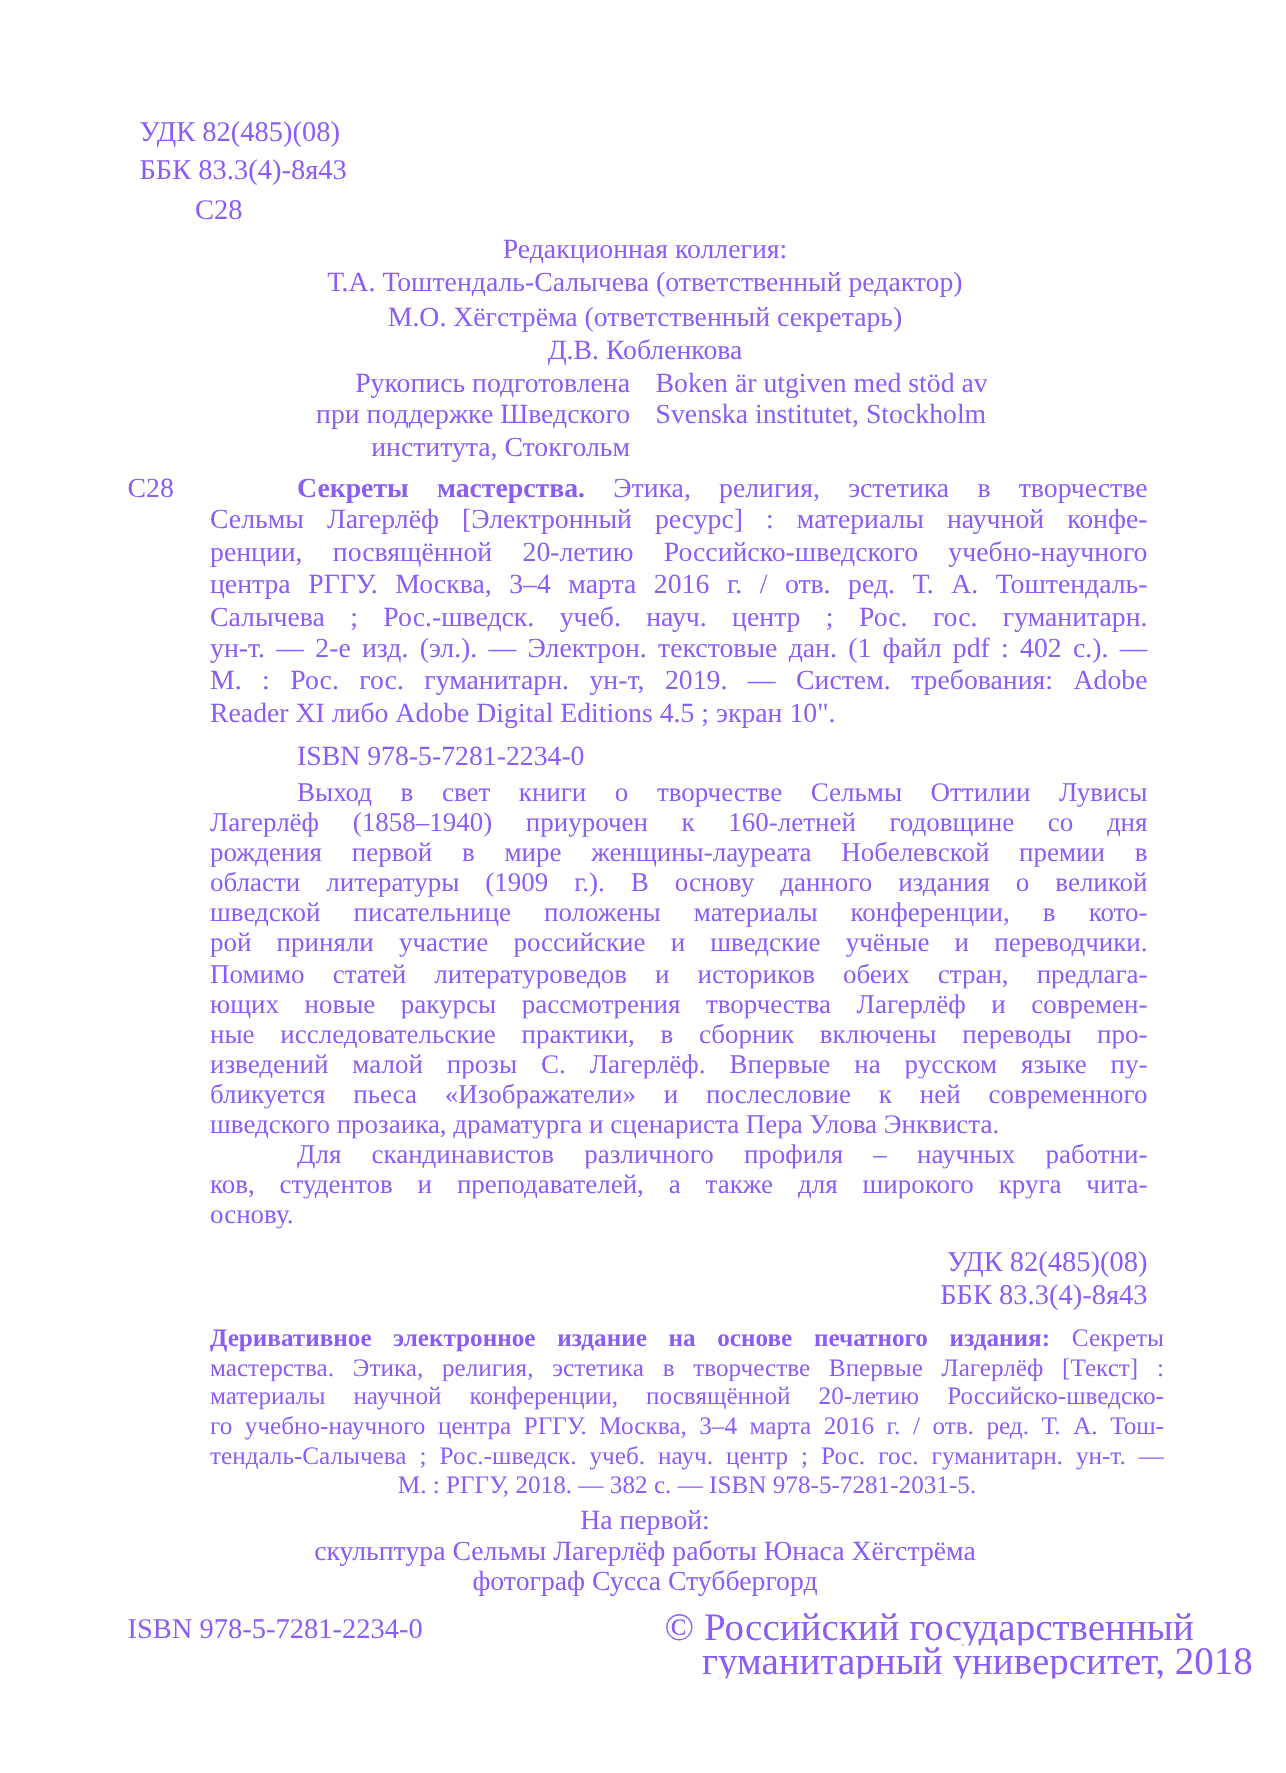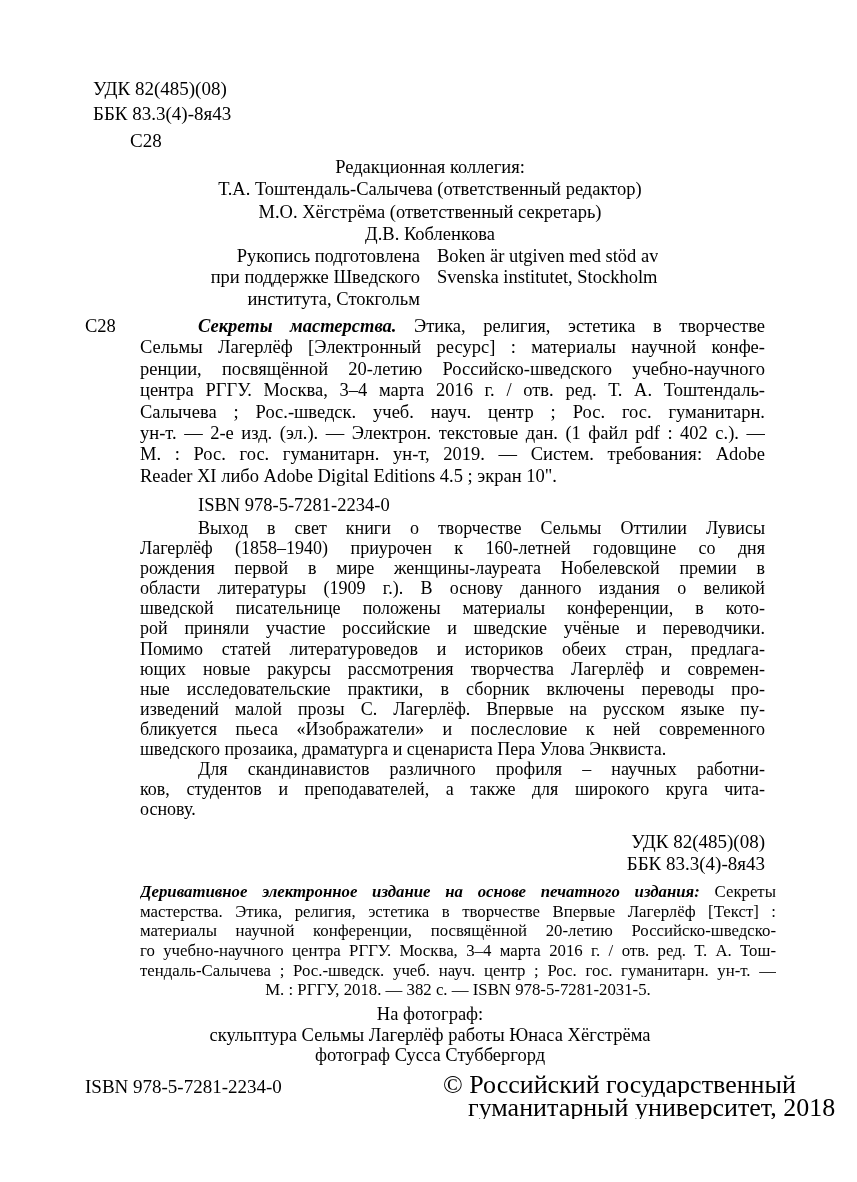--- a/index.html
+++ b/index.html
@@ -1,25 +1,25 @@
 <!DOCTYPE html>
 <html><head>
 <meta charset="utf-8">
 <style>
   html,body { margin:0; padding:0; background:#ffffff; }
   .page {
     position:relative; width:857px; height:1182px; background:#ffffff;
-    font-family:"Liberation Serif","DejaVu Serif",serif; color:#000000;
+    font-family:"Liberation Serif","DejaVu Serif",serif; color:#8b5cf6;
     overflow:hidden;
   }
   .ln { overflow:hidden; }
   .jl { text-align:justify; text-align-last:justify; }
   .ind { padding-left:58px; }
   .it { }
-  b { font-weight:bold;font-style:italic; }
+  b { font-weight:bold; }
 
   .udk-top { position:absolute; left:93px; top:76px; font-size:19px; line-height:25px; }
   .udk-top .code-line { padding-left:37px; margin-top:2px; }
 
   .editorial { position:absolute; left:95px; top:156px; width:670px; text-align:center;
                font-size:18.5px; line-height:22.3px; }
 
   .support { position:absolute; left:133px; top:246px; font-size:18.5px; line-height:21.3px; display:flex; }
   .support .ru { width:287px; text-align:right; }
   .support .sv { margin-left:17px; text-align:left; }
@@ -116,21 +116,21 @@
   <div class="derivative">
     <div class="ln jl"><b>Деривативное электронное издание на основе печатного издания:</b><span> Секреты</span></div>
     <div class="ln jl">мастерства. Этика, религия, эстетика в творчестве Впервые Лагерлёф [Текст] :</div>
     <div class="ln jl">материалы научной конференции, посвящённой 20-летию Российско-шведско-</div>
     <div class="ln jl">го учебно-научного центра РГГУ. Москва, 3–4 марта 2016 г. / отв. ред. Т. А. Тош-</div>
     <div class="ln jl">тендаль-Салычева ; Рос.-шведск. учеб. науч. центр ; Рос. гос. гуманитарн. ун-т. —</div>
     <div class="ln">М. : РГГУ, 2018. — 382 с. — ISBN 978-5-7281-2031-5.</div>
   </div>
 
   <div class="cover">
-    <div class="ln">На фотограф:</div>
+    <div class="ln">На первой:</div>
     <div class="ln it">скульптура Сельмы Лагерлёф работы Юнаса Хёгстрёма</div>
     <div class="ln it">фотограф Сусса Стуббергорд</div>
   </div>
 
   <div class="isbn-bottom">ISBN 978-5-7281-2234-0</div>
 
   <div class="copyright">
     <div class="ln">© Российский государственный</div>
     <div class="ln ln2">гуманитарный университет, 2018</div>
   </div>

